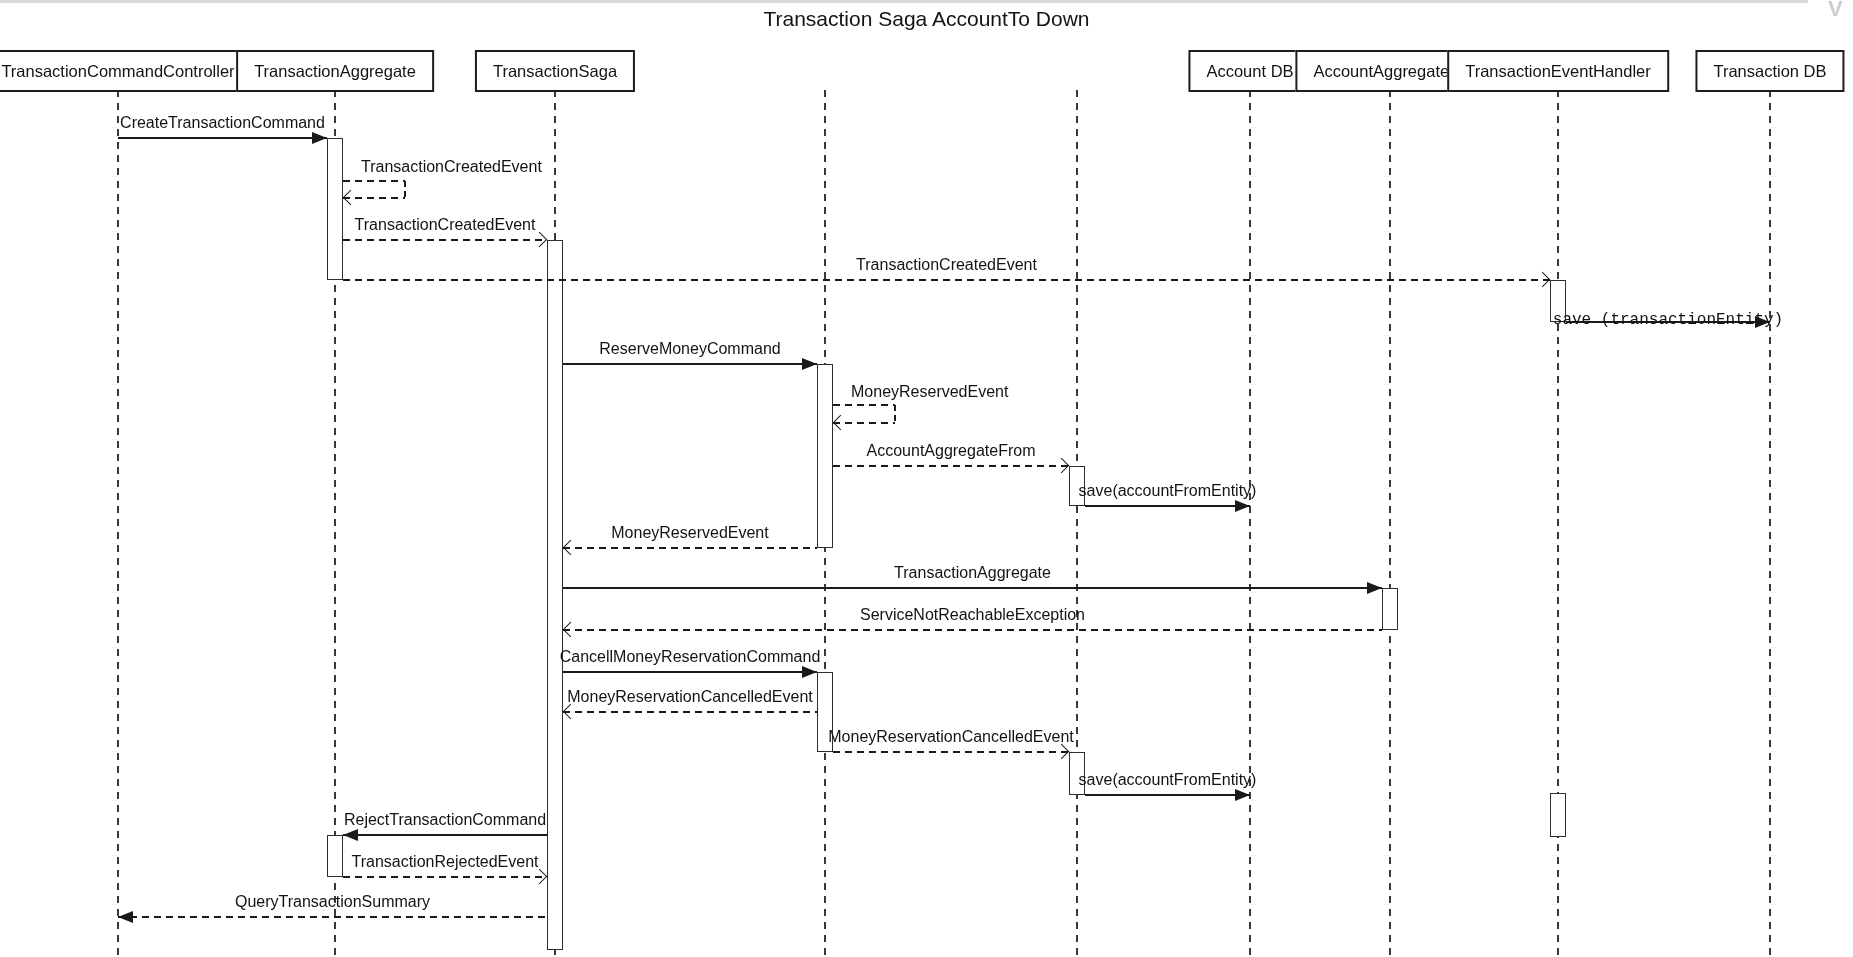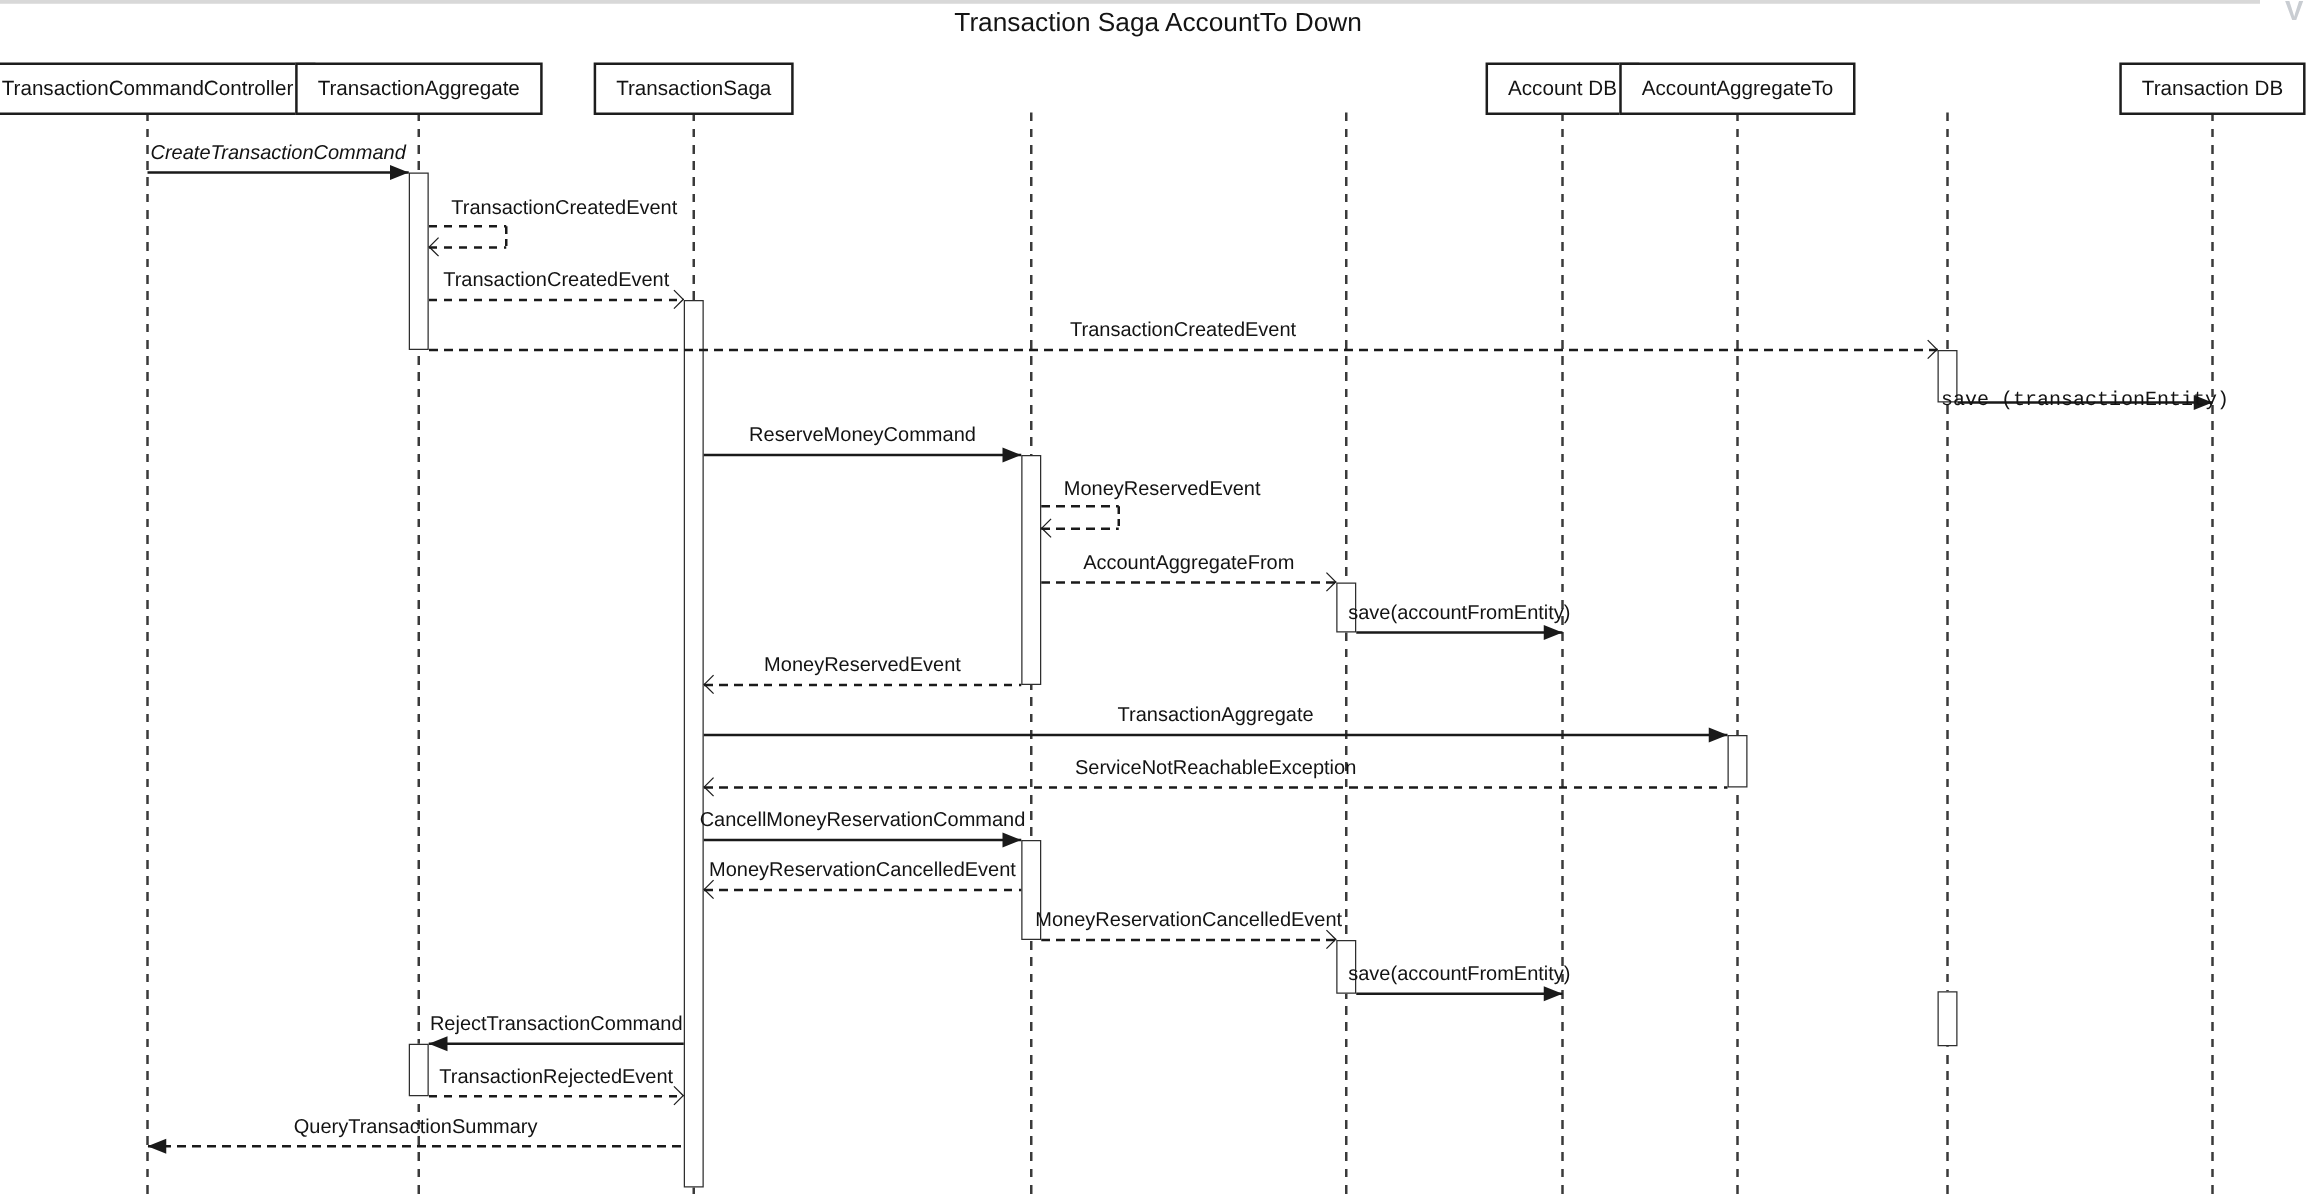--- a/index.html
+++ b/index.html
@@ -65,35 +65,36 @@
     <div class="pbox" style="left: 335px; top: 50px;">TransactionAggregate</div>
     <div class="lifeline" style="left: 554px; top: 90px; height: 867px;"></div>
     <div class="pbox" style="left: 555px; top: 50px;">TransactionSaga</div>
     <div class="lifeline" style="left: 824px; top: 90px; height: 867px;"></div>
     <div class="lifeline" style="left: 1076px; top: 90px; height: 867px;"></div>
     <div class="lifeline" style="left: 1249px; top: 90px; height: 867px;"></div>
     <div class="pbox" style="left: 1250px; top: 50px;">Account DB</div>
     <div class="lifeline" style="left: 1389px; top: 90px; height: 867px;"></div>
     <div class="pbox" style="left: 1390px; top: 50px;">AccountAggregateTo</div>
     <div class="lifeline" style="left: 1557px; top: 90px; height: 867px;"></div>
+    <div class="pbox" style="left: 1558px; top: 50px;">TransactionEventHandler</div>
     <div class="lifeline" style="left: 1769px; top: 90px; height: 867px;"></div>
     <div class="pbox" style="left: 1770px; top: 50px;">Transaction DB</div>
     <div class="act" style="left: 327px; top: 138px; height: 142px;"></div>
     <div class="act" style="left: 547px; top: 240px; height: 710px;"></div>
     <div class="act" style="left: 817px; top: 364px; height: 184px;"></div>
     <div class="act" style="left: 1550px; top: 280px; height: 42px;"></div>
     <div class="act" style="left: 1069px; top: 466px; height: 40px;"></div>
     <div class="act" style="left: 1382px; top: 588px; height: 42px;"></div>
     <div class="act" style="left: 817px; top: 672px; height: 80px;"></div>
     <div class="act" style="left: 1069px; top: 752px; height: 43px;"></div>
     <div class="act" style="left: 1550px; top: 793px; height: 44px;"></div>
     <div class="act" style="left: 327px; top: 835px; height: 42px;"></div>
     <div class="hline-solid" style="left: 118px; top: 137px; width: 209px;"></div>
     <div class="head-filled-right" style="left: 312px; top: 132px;"></div>
-    <div class="mlabel" style="left: 222.5px; top: 114px; font-style: italic;">CreateTransactionCommand</div>
+    <div class="mlabel" style="left: 222.5px; top: 114px;">CreateTransactionCommand</div>
     <div class="hline-dash" style="left: 343px; top: 180px; width: 62px;"></div>
     <div class="vline-dash" style="left: 404px; top: 181px; height: 17px;"></div>
     <div class="hline-dash" style="left: 343px; top: 197px; width: 62px;"></div>
     <div class="head-open left" style="left: 345px; top: 192px;"></div>
     <div class="mlabel self" style="left: 361px; top: 158px;">TransactionCreatedEvent</div>
     <div class="hline-dash" style="left: 343px; top: 239px; width: 204px;"></div>
     <div class="head-open right" style="left: 534px; top: 234px;"></div>
     <div class="mlabel" style="left: 445px; top: 216px;">TransactionCreatedEvent</div>
     <div class="hline-dash" style="left: 343px; top: 279px; width: 1207px;"></div>
     <div class="head-open right" style="left: 1537px; top: 274px;"></div>

